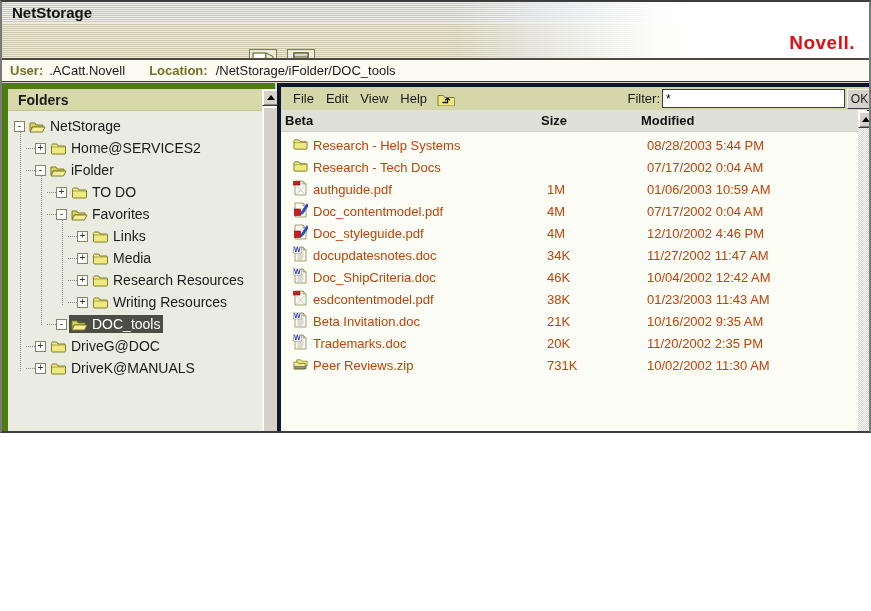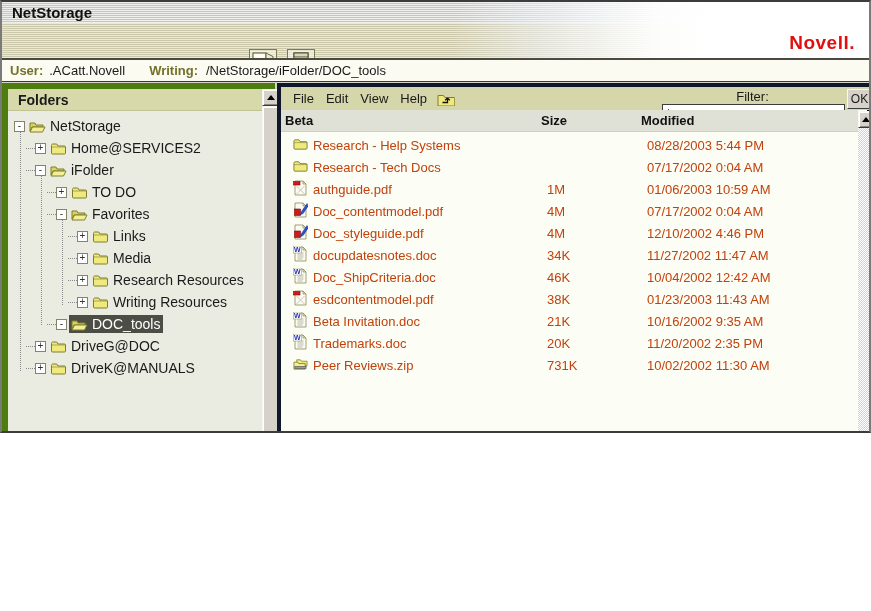--- a/index.html
+++ b/index.html
@@ -57,21 +57,21 @@
   .tri-down { border-left:4px solid transparent; border-right:4px solid transparent; border-top:5px solid #000; }
   .tri-left { border-top:4px solid transparent; border-bottom:4px solid transparent; border-right:5px solid #000; }
   .tri-right{ border-top:4px solid transparent; border-bottom:4px solid transparent; border-left:5px solid #000; }
 
   
   .right-panel { left:275px; top:81px; width:594px; height:494px; background:#fcfdf5; border:4px solid #0f172a; }
   .menubar { position:absolute; left:0; top:0; width:592px; height:23px; background:#d5d6a9;
     display:flex; align-items:center; font-size:13px; color:#1a1a1a; }
   .menu-item { margin-left:12px; cursor:pointer; }
   .menu-upicon { width:18px; height:14px; margin-left:10px; cursor:pointer; }
-  .filter-wrap { position:absolute; right:28px; top:2px; display:flex; align-items:center;flex-direction:column; }
+  .filter-wrap { position:absolute; right:28px; top:2px; display:flex; align-items:center; }
   .filter-label { font-size:13px; margin-right:2px; }
   .filter-input { width:183px; height:19px; border:1px solid #3c3c3c; background:#fff; font-size:12px;
     font-family:"Liberation Sans",sans-serif; padding:1px 3px; }
   .ok-btn { position:absolute; right:1px; top:2px; width:25px; height:20px; background:#d6d2ca;
     border:1px solid; border-color:#f8f7f4 #3c3c3c #3c3c3c #f8f7f4; font-size:12px; text-align:center;
     padding-top:2px; cursor:pointer; }
   .cols-row { position:absolute; left:0; top:23px; width:577px; height:22px; background:#e0e1d6;
     display:grid; grid-template-columns:256px 100px auto; align-items:center; padding-left:4px;
     font-size:13px; font-weight:bold; color:#111; border-bottom:1px solid #cfd0c2; }
   .file-list { position:absolute; left:0; top:47px; width:577px; }
@@ -175,21 +175,21 @@
         </svg>
     </div>
   </div>
   <div class="abs banner-fade"></div>
   <div class="abs brand">Novell.</div>
   <div class="abs banner-border"></div>
 
   <div class="abs userbar">
     <span class="ub-label" style="margin-left:8px;">User:</span>
     <span class="ub-value" style="margin-left:6px;">.ACatt.Novell</span>
-    <span class="ub-label" style="margin-left:24px;">Writing:</span>
+    <span class="ub-label" style="margin-left:24px;">Location:</span>
     <span class="ub-value" style="margin-left:8px;">/NetStorage/iFolder/DOC_tools</span>
   </div>
 
   <div class="abs left-panel">
     <div class="folders-header">Folders</div>
 
     <div class="tree" id="tree">
       <div style="height:4px;"></div>
       <div class="tree-guide" style="left:12px; top:20px; height:240px;"></div>
       <div class="tree-guide" style="left:33px; top:64px; height:150px;"></div>

